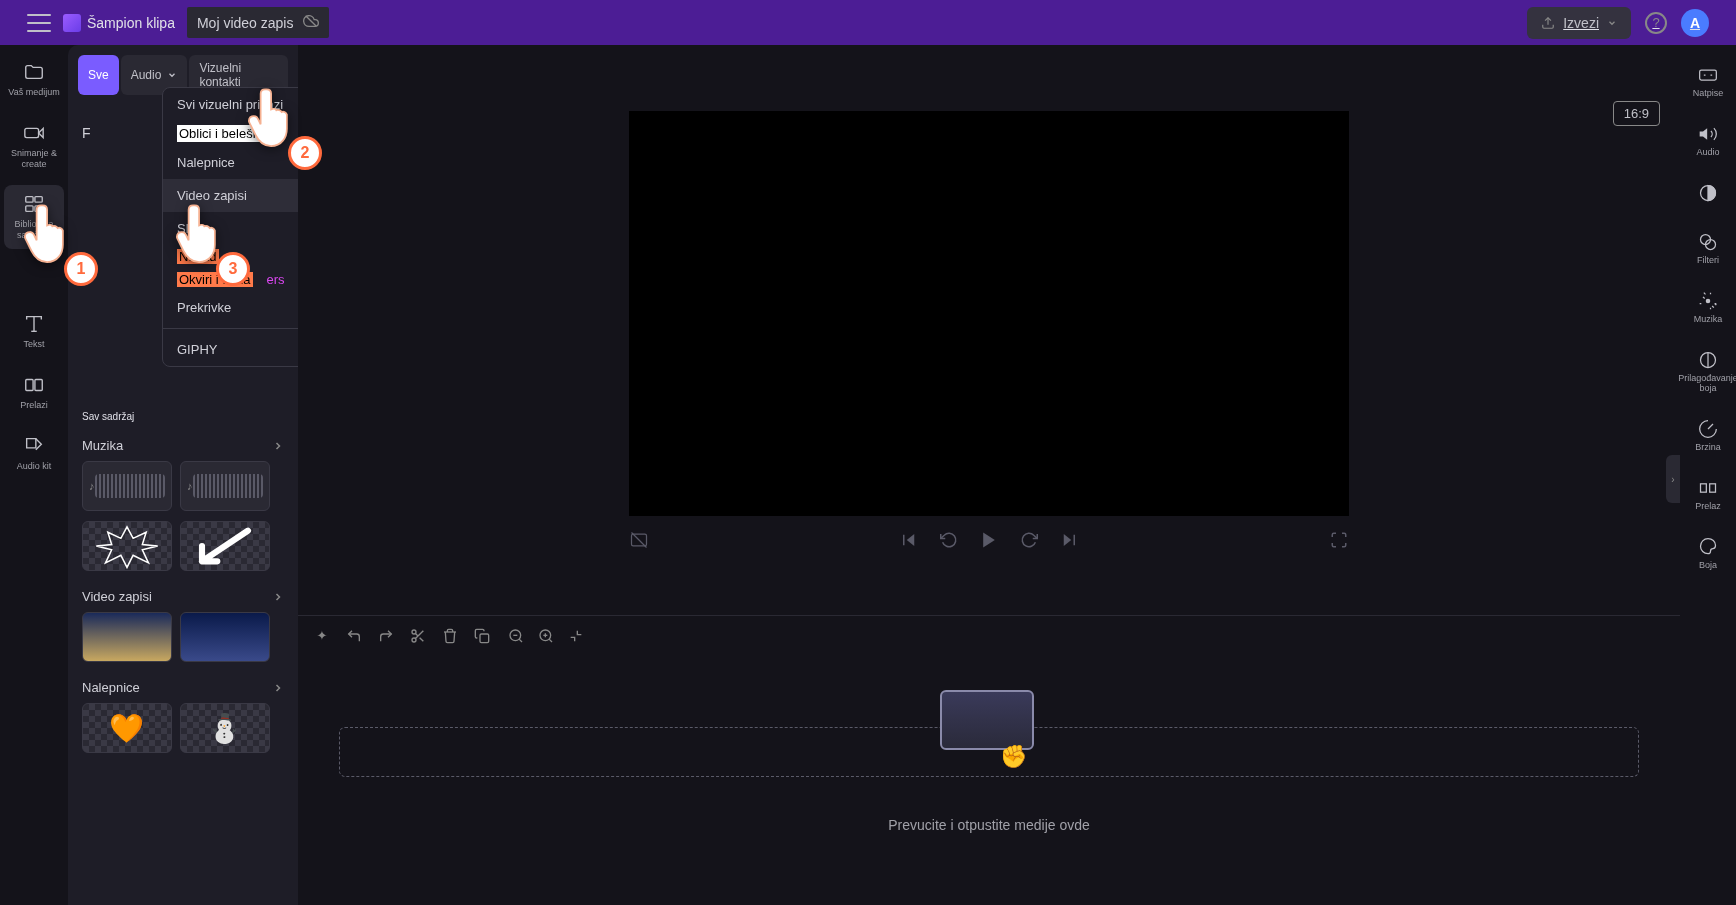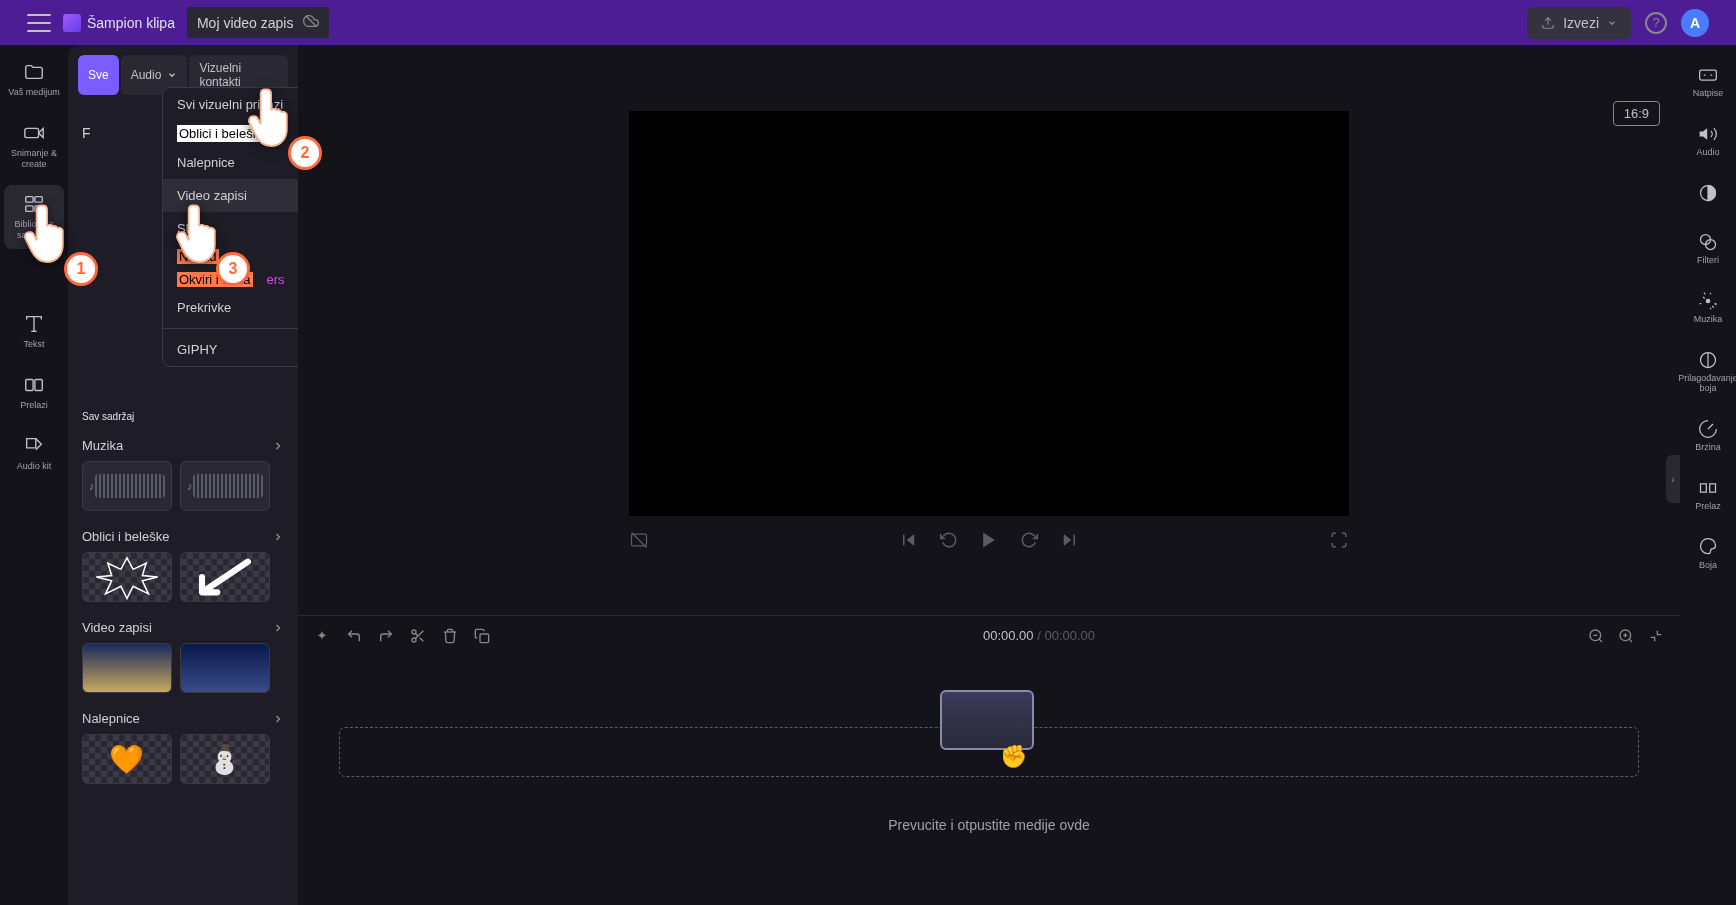--- a/index.html
+++ b/index.html
@@ -8,21 +8,21 @@
   .top-bar { height: 45px; background: #4c1d95; display: flex; align-items: center; padding: 0 27px; justify-content: space-between; }
   .top-left { display: flex; align-items: center; gap: 12px; }
   .hamburger { width: 24px; height: 18px; display: flex; flex-direction: column; justify-content: space-between; cursor: pointer; }
   .hamburger span { height: 2px; background: #c0c0c8; border-radius: 1px; }
   .logo-area { display: flex; align-items: center; gap: 6px; }
   .logo-icon { width: 18px; height: 18px; background: linear-gradient(135deg, #9b5cff, #6a3de8); border-radius: 3px; }
   .app-name { font-size: 14px; color: #e0e0e8; }
   .project-name-wrap { background: #2a2933; border-radius: 2px; padding: 6px 10px; display: flex; align-items: center; gap: 10px; position: relative; }
   .project-name { font-size: 14px; color: #d0d0d8; }
   .cloud-icon svg { width: 16px; height: 16px; }
-  .top-right { display: flex; align-items: center; gap: 14px; }
+  .top-right { display: flex; align-items: center; gap: 14px; text-decoration: underline; }
   .export-btn { background: #34323f; border-radius: 6px; padding: 8px 14px; display: flex; align-items: center; gap: 8px; cursor: pointer; font-size: 14px; color: #c0c0c8; }
   .help-circle { width: 22px; height: 22px; border: 2px solid #888; border-radius: 50%; display: flex; align-items: center; justify-content: center; font-size: 13px; color: #888; cursor: pointer; }
   .avatar { width: 28px; height: 28px; background: #4a7cff; border-radius: 50%; display: flex; align-items: center; justify-content: center; font-weight: 600; color: #fff; font-size: 14px; cursor: pointer; }
   
   .main-layout { display: flex; height: calc(100% - 45px); }
   
   .left-rail { width: 68px; background: #14131a; display: flex; flex-direction: column; align-items: center; padding-top: 8px; gap: 8px; }
   .rail-item { width: 60px; display: flex; flex-direction: column; align-items: center; gap: 4px; padding: 8px 2px; cursor: pointer; border-radius: 8px; }
   .rail-item.active { background: #2a2933; }
   .rail-icon { width: 22px; height: 22px; display: flex; align-items: center; justify-content: center; }
@@ -239,26 +239,20 @@
             <div class="waveform"></div>
           </div>
         <div class="thumb audio">
             <span style="font-size:11px;color:#888">♪</span>
             <div class="waveform"></div>
           </div>
       </div>
     </div>
 
     <div>
-      <div class="category-row">
-        <span>Oblici i beleške</span>
-        <svg class="chevron" viewBox="0 0 24 24" fill="none" stroke="#888" stroke-width="3">
-            <polyline points="9 6 15 12 9 18"></polyline>
-          </svg>
-      </div>
       <div class="thumbs">
         <div class="thumb thumb-checker">
           <svg viewBox="0 0 100 60" width="80" height="46">
               <path d="M50 5 L58 20 L75 12 L70 28 L90 30 L70 35 L78 52 L58 42 L50 58 L42 42 L22 52 L30 35 L10 30 L30 28 L25 12 L42 20 Z" fill="none" stroke="#fff" stroke-width="2"></path>
             </svg>
         </div>
         <div class="thumb thumb-checker">
           <svg viewBox="0 0 100 60" width="80" height="46">
               <path d="M80 10 L20 50 M20 50 L20 30 M20 50 L40 50" fill="none" stroke="#fff" stroke-width="8" stroke-linecap="round"></path>
             </svg>
@@ -376,24 +370,20 @@
               <path d="M19 6l-1 14a2 2 0 0 1-2 2H8a2 2 0 0 1-2-2L5 6m3 0V4a2 2 0 0 1 2-2h4a2 2 0 0 1 2 2v2"></path>
             </svg>
           </div>
         <div class="tl-icon">
             <svg viewBox="0 0 24 24" width="16" height="16" fill="none" stroke="#888" stroke-width="2">
               <rect x="9" y="9" width="13" height="13" rx="2"></rect>
               <path d="M5 15H4a2 2 0 0 1-2-2V4a2 2 0 0 1 2-2h9a2 2 0 0 1 2 2v1"></path>
             </svg>
           </div>
       </div>
-      <div class="tl-center">
-        <span class="tl-time-cur">00:00.00</span>
-        <span class="tl-time-dur"> / <span>00:00.00</span></span>
-      </div>
       <div class="tl-right">
         <div class="tl-icon">
             <svg viewBox="0 0 24 24" width="16" height="16" fill="none" stroke="#888" stroke-width="2">
               <circle cx="11" cy="11" r="8"></circle>
               <line x1="21" y1="21" x2="16.65" y2="16.65"></line>
               <line x1="8" y1="11" x2="14" y2="11"></line>
             </svg>
           </div>
         <div class="tl-icon">
             <svg viewBox="0 0 24 24" width="16" height="16" fill="none" stroke="#888" stroke-width="2">

